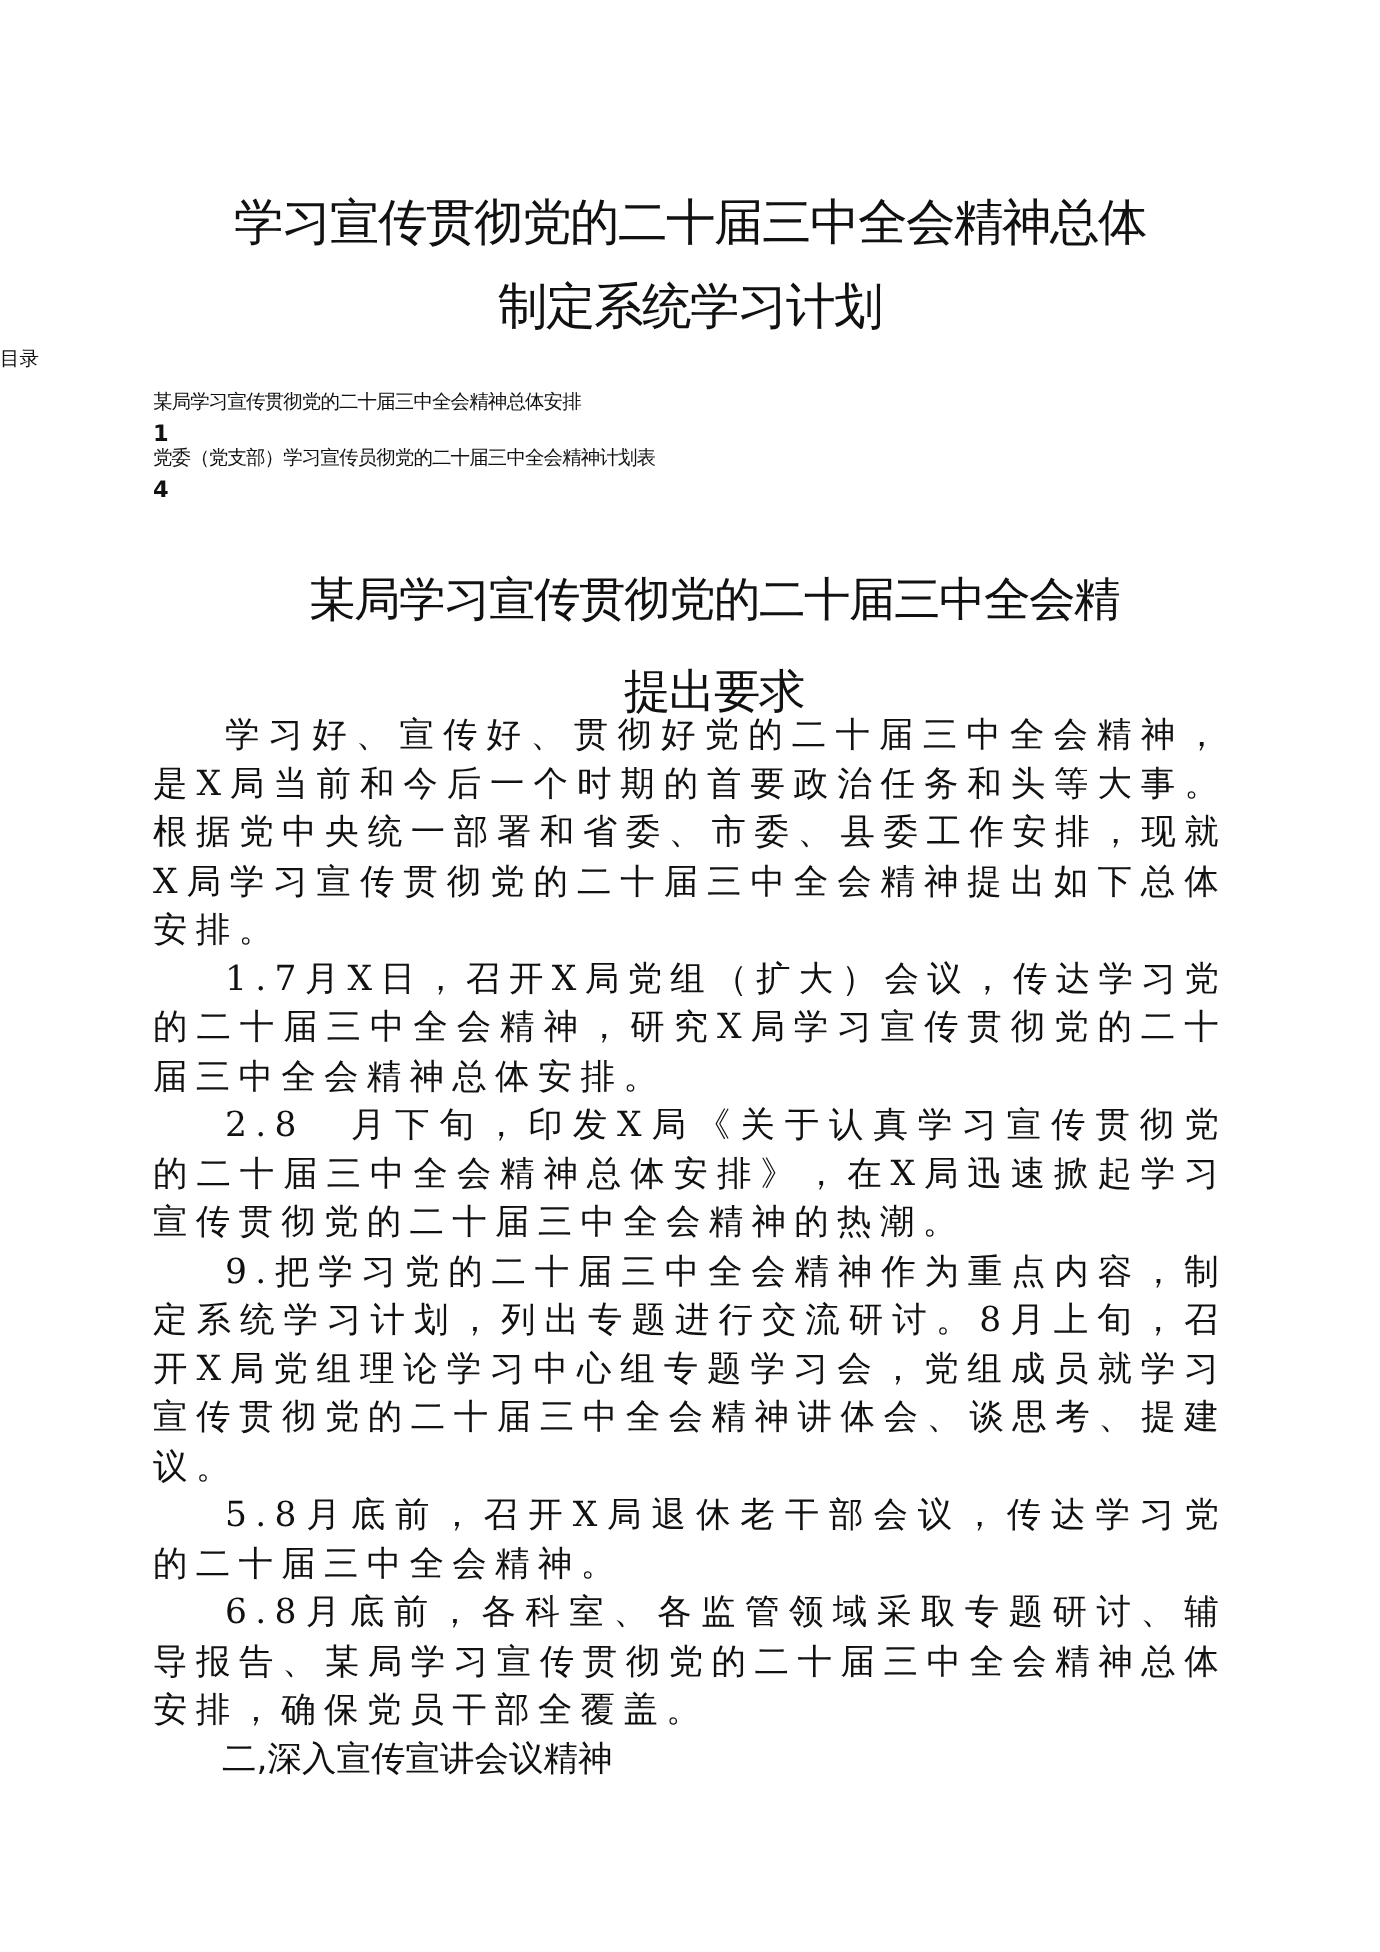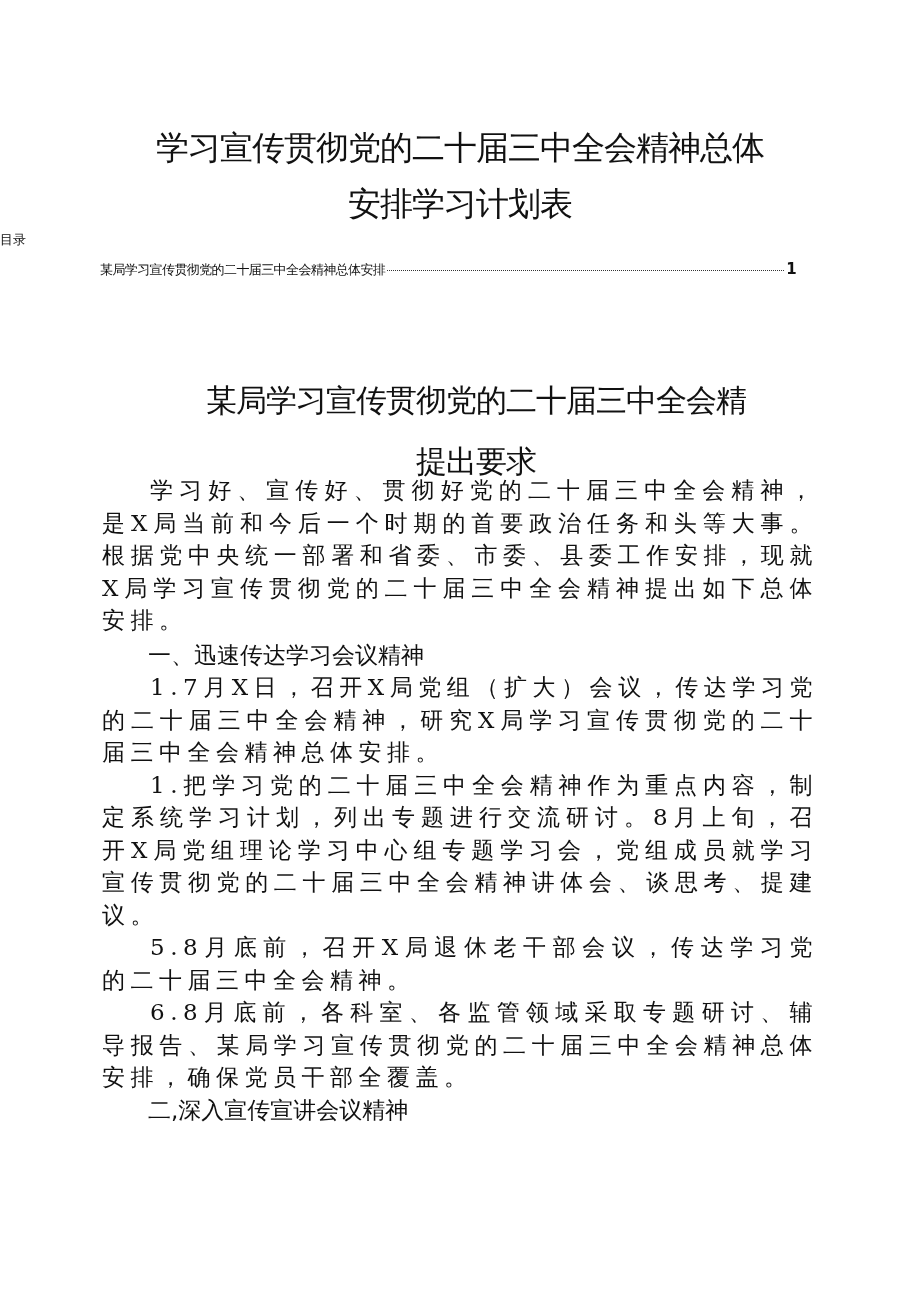--- a/index.html
+++ b/index.html
@@ -53,20 +53,21 @@
       width: 696px;
       display: flex;
       align-items: baseline;
       font-family: "DejaVu Sans", "Liberation Sans", sans-serif;
       font-size: 13px;
       line-height: 18px;
       color: #111;
       letter-spacing: -0.6px;
       white-space: nowrap;
       text-decoration: none;
+      flex-direction: column;
     }
     .toc-entry.e1 { top: 260px; }
     .toc-entry.e2 { top: 297px; }
     .toc-text { flex: 0 0 auto; }
     .toc-leader {
       flex: 1 1 auto;
       margin: 0 2px;
       border-bottom: 1.5px dotted #333;
       transform: translateY(-3px);
       height: 1px;
@@ -116,39 +117,44 @@
       letter-spacing: 0px;
       line-height: 32.5px;
     }
   </style>
 </head>
 <body>
 
 <div class="page">
 
   <h1 class="doc-title l1">学习宣传贯彻党的二十届三中全会精神总体</h1>
-  <h1 class="doc-title l2">安排学习计划表</h1>
+  <h1 class="doc-title l2">制定系统学习计划</h1>
 
   <div class="toc-heading">目录</div>
 
   <a class="toc-entry e1">
     <span class="toc-text">某局学习宣传贯彻党的二十届三中全会精神总体安排</span>
     <span class="toc-leader"></span>
     <span class="toc-page">1</span>
   </a>
+  <a class="toc-entry e2">
+    <span class="toc-text">党委（党支部）学习宣传员彻党的二十届三中全会精神计划表</span>
+    <span class="toc-leader"></span>
+    <span class="toc-page">4</span>
+  </a>
 
   <h2 class="section-title l1">某局学习宣传贯彻党的二十届三中全会精</h2>
   <h2 class="section-title l2">提出要求</h2>
 
   <div class="body-block" style="top:474px;">
     <p class="para">学习好、宣传好、贯彻好党的二十届三中全会精神，是X局当前和今后一个时期的首要政治任务和头等大事。根据党中央统一部署和省委、市委、县委工作安排，现就X局学习宣传贯彻党的二十届三中全会精神提出如下总体安排。</p>
 
-    <p class="heading-para" style="margin-top:2px;">一、迅速传达学习会议精神</p>
     <p class="para">1.7月X日，召开X局党组（扩大）会议，传达学习党的二十届三中全会精神，研究X局学习宣传贯彻党的二十届三中全会精神总体安排。</p>
-    <p class="para">1.把学习党的二十届三中全会精神作为重点内容，制定系统学习计划，列出专题进行交流研讨。8月上旬，召开X局党组理论学习中心组专题学习会，党组成员就学习宣传贯彻党的二十届三中全会精神讲体会、谈思考、提建议。</p>
+    <p class="para">2.8　月下旬，印发X局《关于认真学习宣传贯彻党的二十届三中全会精神总体安排》，在X局迅速掀起学习宣传贯彻党的二十届三中全会精神的热潮。</p>
+    <p class="para">9.把学习党的二十届三中全会精神作为重点内容，制定系统学习计划，列出专题进行交流研讨。8月上旬，召开X局党组理论学习中心组专题学习会，党组成员就学习宣传贯彻党的二十届三中全会精神讲体会、谈思考、提建议。</p>
     <p class="para">5.8月底前，召开X局退休老干部会议，传达学习党的二十届三中全会精神。</p>
     <p class="para">6.8月底前，各科室、各监管领域采取专题研讨、辅导报告、某局学习宣传贯彻党的二十届三中全会精神总体安排，确保党员干部全覆盖。</p>
 
     <p class="heading-para">二,深入宣传宣讲会议精神</p>
 
   </div>
 
 </div>
 
 </body></html>

